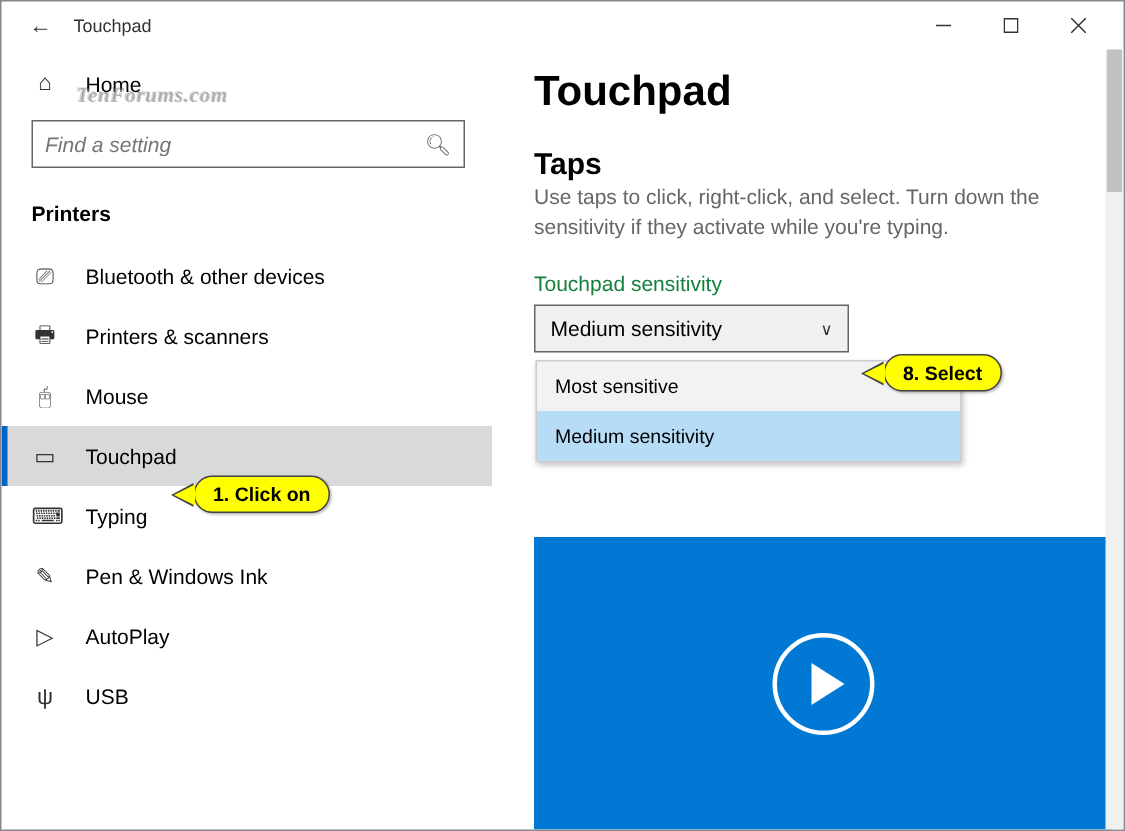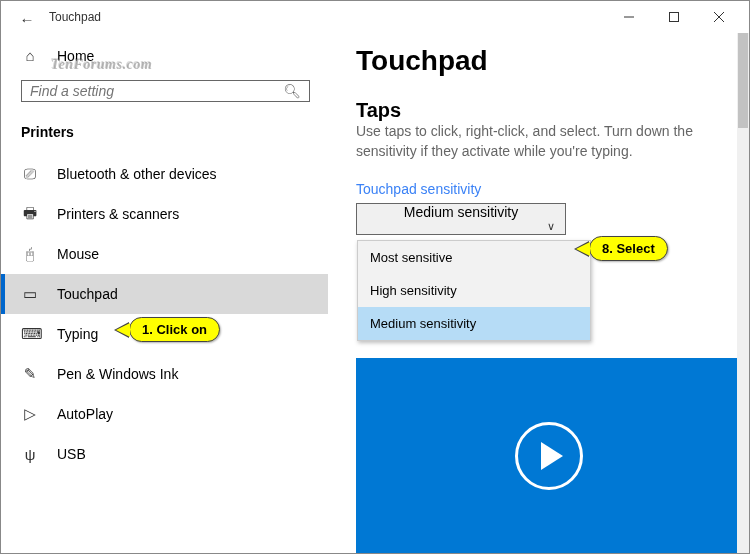--- a/index.html
+++ b/index.html
@@ -6,36 +6,36 @@
 body { background: #fff; width: 750px; height: 554px; overflow: hidden; position: relative; border: 1px solid #888; }
 .titlebar { height: 32px; display: flex; align-items: center; padding: 0 8px; }
 .titlebar .back { width: 36px; text-align: center; font-size: 15px; color: #333; cursor: pointer; }
 .titlebar .title { font-size: 12px; color: #333; margin-left: 4px; }
 .titlebar .winbtns { margin-left: auto; display: flex; }
 .titlebar .winbtn { width: 45px; height: 30px; display: flex; align-items: center; justify-content: center; color: #333; font-size: 10px; cursor: pointer; }
 .content-row { display: flex; height: calc(100% - 32px); }
 .sidebar { width: 327px; padding: 6px 0 0 0; }
 .home-row { display: flex; align-items: center; padding: 8px 12px 8px 20px; font-size: 14px; cursor: pointer; }
 .home-row .icon { width: 18px; text-align: center; margin-right: 18px; color: #333; font-size: 15px; }
-.searchbox { margin: 8px 18px 12px 20px; height: 22px; border: 1px solid #666; display: flex; align-items: center; padding: 0 8px; }
+.searchbox { margin: 8px 18px 12px 20px; height: 32px; border: 1px solid #666; display: flex; align-items: center; padding: 0 8px; }
 .searchbox input { border: none; outline: none; flex: 1; font-size: 14px; color: #666; font-style: italic; background: transparent; }
 .searchbox .sicon { color: #666; font-size: 14px; }
 .cat-header { font-weight: 600; font-size: 14px; padding: 10px 20px 14px 20px; }
 .nav-item { display: flex; align-items: center; height: 40px; padding: 0 0 0 20px; font-size: 14px; cursor: pointer; position: relative; }
 .nav-item.selected { background: #d9d9d9; }
 .nav-item.selected::before { content: ""; position: absolute; left: 0; top: 0; bottom: 0; width: 4px; background: #0066cc; }
 .nav-item .icon { width: 18px; text-align: center; margin-right: 18px; color: #333; font-size: 15px; }
 .main { flex: 1; padding: 12px 24px 0 28px; position: relative; }
 .page-title { font-size: 28px; font-weight: 600; margin-bottom: 22px; }
 .section-title { font-size: 20px; font-weight: 600; }
 .section-desc { font-size: 14px; color: #666; line-height: 1.4; margin-bottom: 20px; }
-.ctrl-label { font-size: 14px; color: #3b82f6; margin-bottom: 6px; }
-.dropdown { width: 210px; height: 32px; border: 1px solid #666; background: #f0f0f0; display: flex; align-items: center; padding: 0 10px; font-size: 14px; cursor: pointer; position: relative; flex-direction: column; }
+.ctrl-label { font-size: 14px; color: #15803d; margin-bottom: 6px; }
+.dropdown { width: 210px; height: 32px; border: 1px solid #666; background: #f0f0f0; display: flex; align-items: center; padding: 0 10px; font-size: 14px; cursor: pointer; position: relative; }
 .dropdown .chev { margin-left: auto; font-size: 11px; color: #333; }
-.dropdown-list { position: absolute; left: 0; top: 36px; width: 234px; background: #f2f2f2; border: 1px solid #ccc; box-shadow: 1px 2px 4px rgba(0,0,0,.25); z-index: 5; }
+.dropdown-list { position: absolute; left: 0; top: 36px; width: 284px; background: #f2f2f2; border: 1px solid #ccc; box-shadow: 1px 2px 4px rgba(0,0,0,.25); z-index: 5; }
 .dropdown-list .opt { height: 33px; display: flex; align-items: center; padding: 0 12px; font-size: 13px; cursor: pointer; }
 .dropdown-list .opt.selected { background: #b6dcf6; }
 .video-thumb { position: absolute; left: 28px; right: 8px; bottom: 0; height: 195px; background: #0078d4; display: flex; align-items: center; justify-content: center; }
 .playbtn { width: 68px; height: 68px; border-radius: 50%; border: 3px solid #fff; display: flex; align-items: center; justify-content: center; }
 .playbtn .tri { width: 0; height: 0; border-left: 22px solid #fff; border-top: 14px solid transparent; border-bottom: 14px solid transparent; margin-left: 6px; }
 .scrollbar { position: absolute; right: 0; top: 32px; bottom: 0; width: 12px; background: #f0f0f0; }
 .scrollbar .thumb { position: absolute; top: 0; height: 95px; left: 1px; right: 1px; background: #c2c2c2; }
 .callout { position: absolute; background: #ffff00; border: 1px solid #444; border-radius: 14px; padding: 4px 12px; font-size: 13px; font-weight: 600; color: #000; box-shadow: 1px 1px 2px rgba(0,0,0,.3); z-index: 10; }
 .callout::before { content: ""; position: absolute; width: 0; height: 0; border-top: 7px solid transparent; border-bottom: 7px solid transparent; }
 .callout.c1::before { left: -14px; top: 50%; margin-top: -7px; border-right: 14px solid #ffff00; }
@@ -119,21 +119,20 @@
   <div class="main">
     <div class="page-title">Touchpad</div>
     <div class="section-title">Taps</div>
     <div class="section-desc">Use taps to click, right-click, and select. Turn down the sensitivity if they activate while you're typing.</div>
     <div class="ctrl-label">Touchpad sensitivity</div>
     <div class="dropdown">
       <span>Medium sensitivity</span>
       <span class="chev">∨</span>
       <div class="dropdown-list">
         <div class="opt">Most sensitive</div>
-        <div class="opt">High sensitivity</div>
         <div class="opt selected">Medium sensitivity</div>
       </div>
     </div>
 
     <div class="video-thumb">
       <div class="playbtn">
         <div class="tri"></div>
       </div>
     </div>
   </div>

